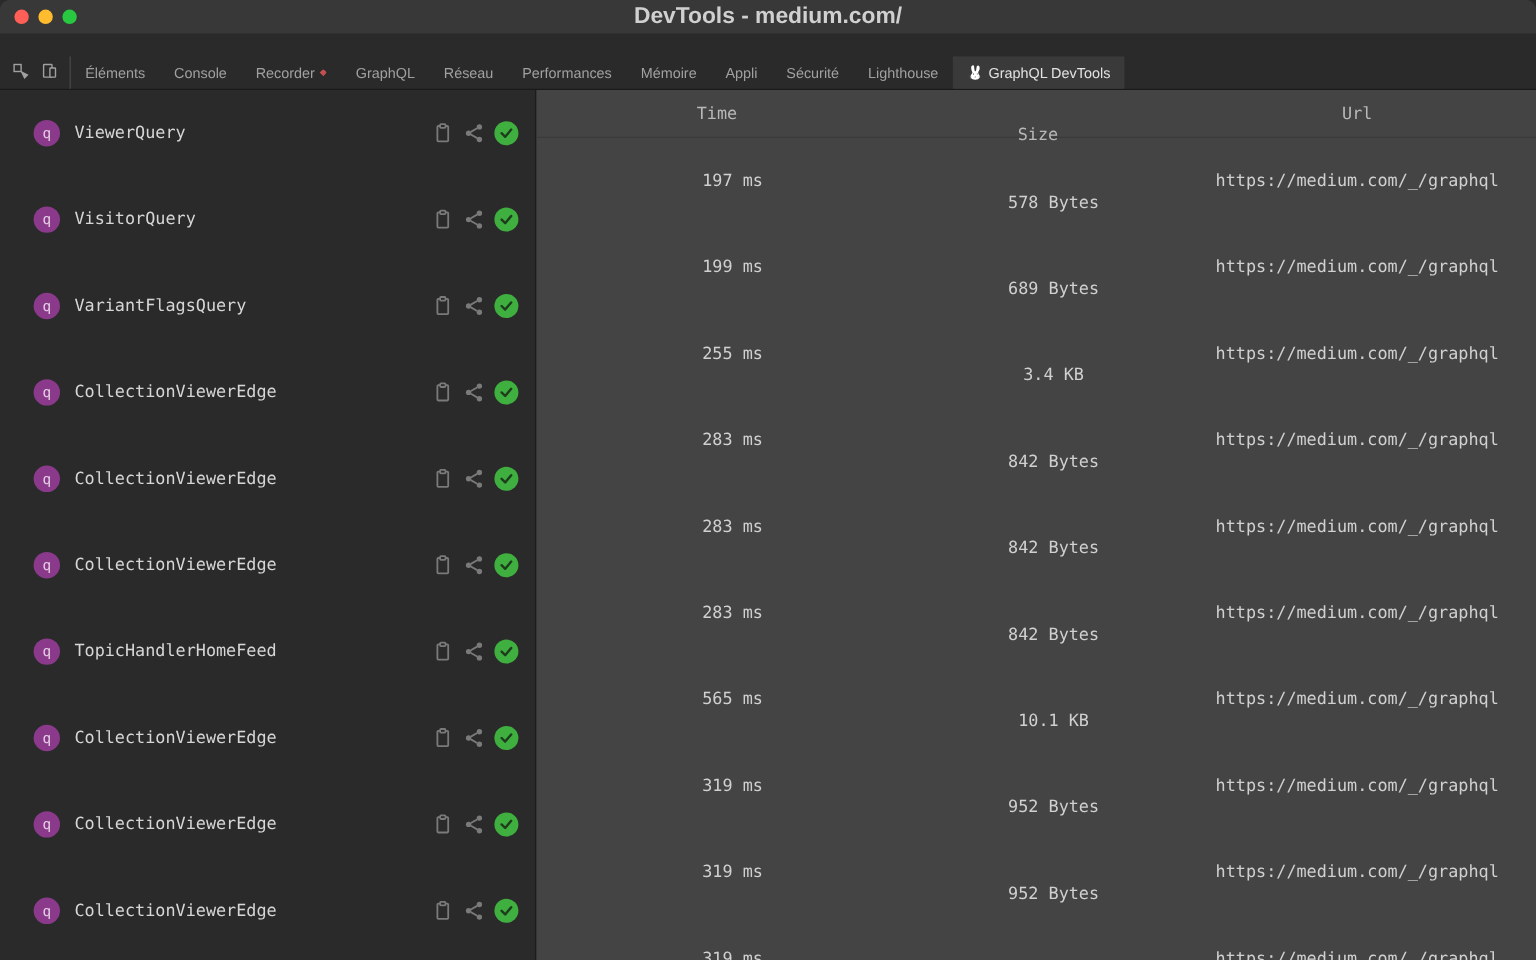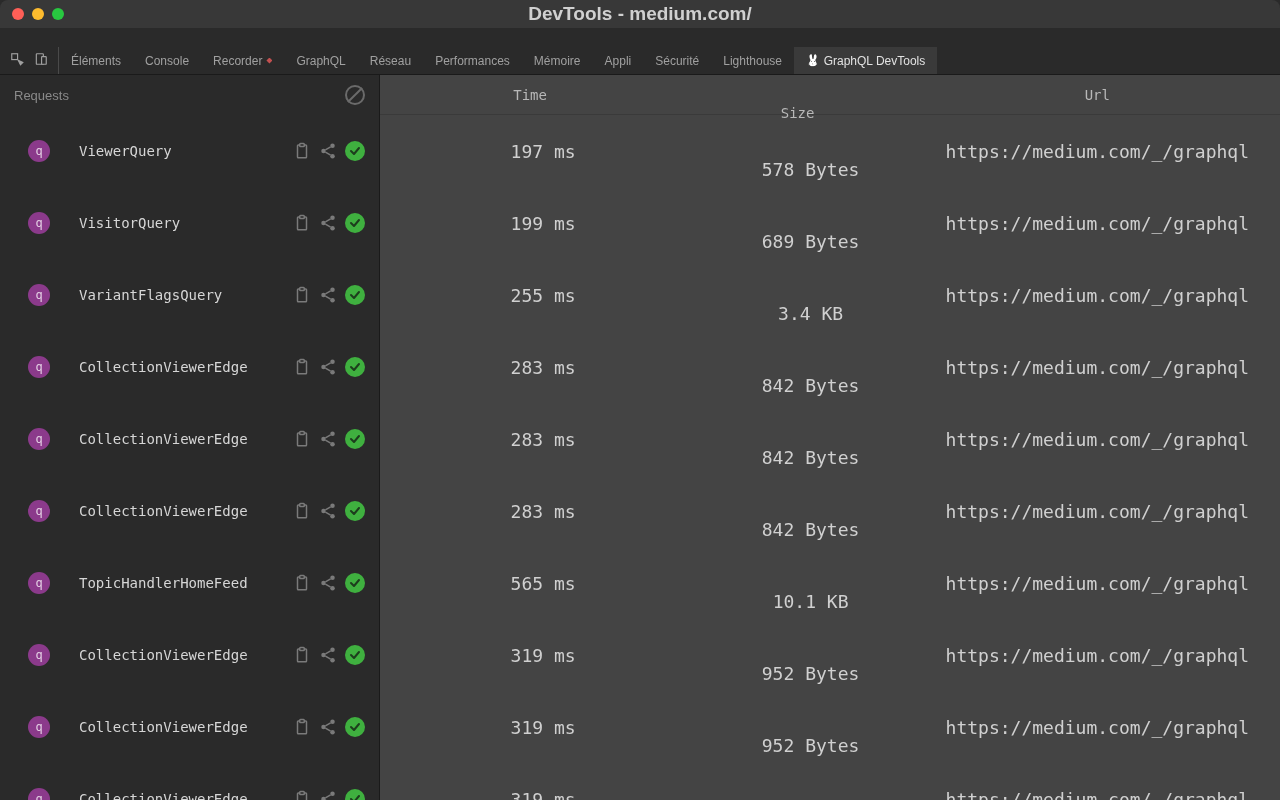--- a/index.html
+++ b/index.html
@@ -129,21 +129,21 @@
     justify-content: center;
     font-family: ui-monospace, Menlo, monospace;
     font-size: 12px;
     color: #e4d0e4;
     flex-shrink: 0;
   }
   .req-name {
     font-family: ui-monospace, Menlo, monospace;
     font-size: 14px;
     color: #d6d6d6;
-    margin-left: 29px;
+    margin-left: 12px;
     flex: 1;
     white-space: nowrap;
     overflow: hidden;
     text-overflow: ellipsis;
   }
   .row-actions {
     display: flex;
     align-items: center;
     gap: 8px;
   }
@@ -184,21 +184,21 @@
   .right-list {
     flex: 1;
     overflow: hidden;
   }
   .right-row {
     height: 72px;
     display: flex;
     align-items: center;
     padding: 0 31px;
     font-family: ui-monospace, Menlo, monospace;
-    font-size: 18px;
+    font-size: 14px;
   }
   .col-time { width: 265px; }
   .col-size { width: 270px; margin-top: 36px; }
   .col-url { flex: 1; white-space: nowrap; }
   .rec-dot {
     width: 6px; height: 6px;
     display: inline-block;
     background: #c35050;
     margin-left: 4px;
     vertical-align: middle;
@@ -267,24 +267,20 @@
       </div>
       <div class="tab active">
         <span class="tab-icon" style="filter: grayscale(100%) brightness(1.4);">🐰</span>
         <span>GraphQL DevTools</span>
       </div>
     </div>
 </div>
 
 <div class="main">
   <div class="left-panel">
-    <div class="left-header">
-      <span>Requests</span>
-      <span class="no-entry"></span>
-    </div>
     <div class="request-list" id="request-list">
         <div class="request-row">
           <div class="badge">q</div>
           <div class="req-name">ViewerQuery</div>
           <div class="row-actions">
             <span class="icon-btn clipboard-icon">
               <svg viewBox="0 0 24 24" fill="none" stroke="#7a7a7a" stroke-width="2">
                 <rect x="6" y="4" width="12" height="17" rx="1"></rect>
                 <rect x="9" y="2" width="6" height="4" rx="1" fill="#2a2a2a"></rect>
               </svg>

